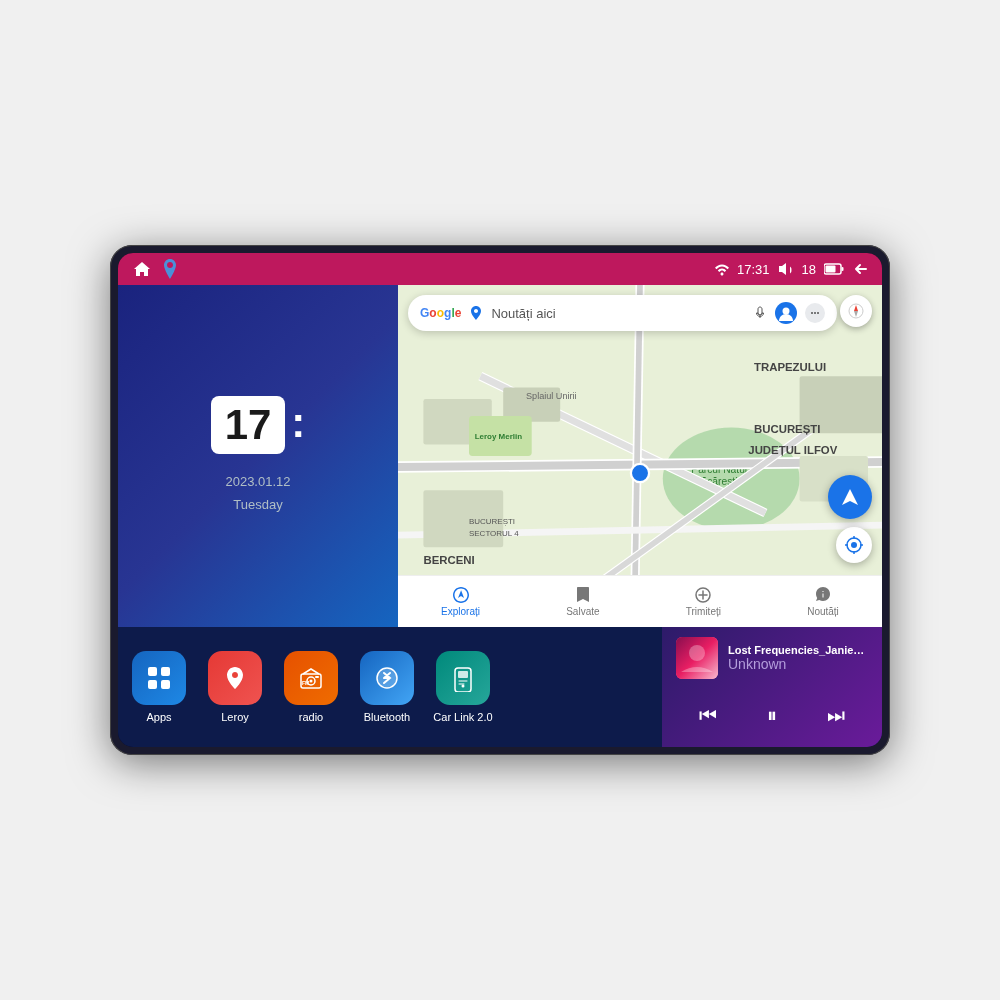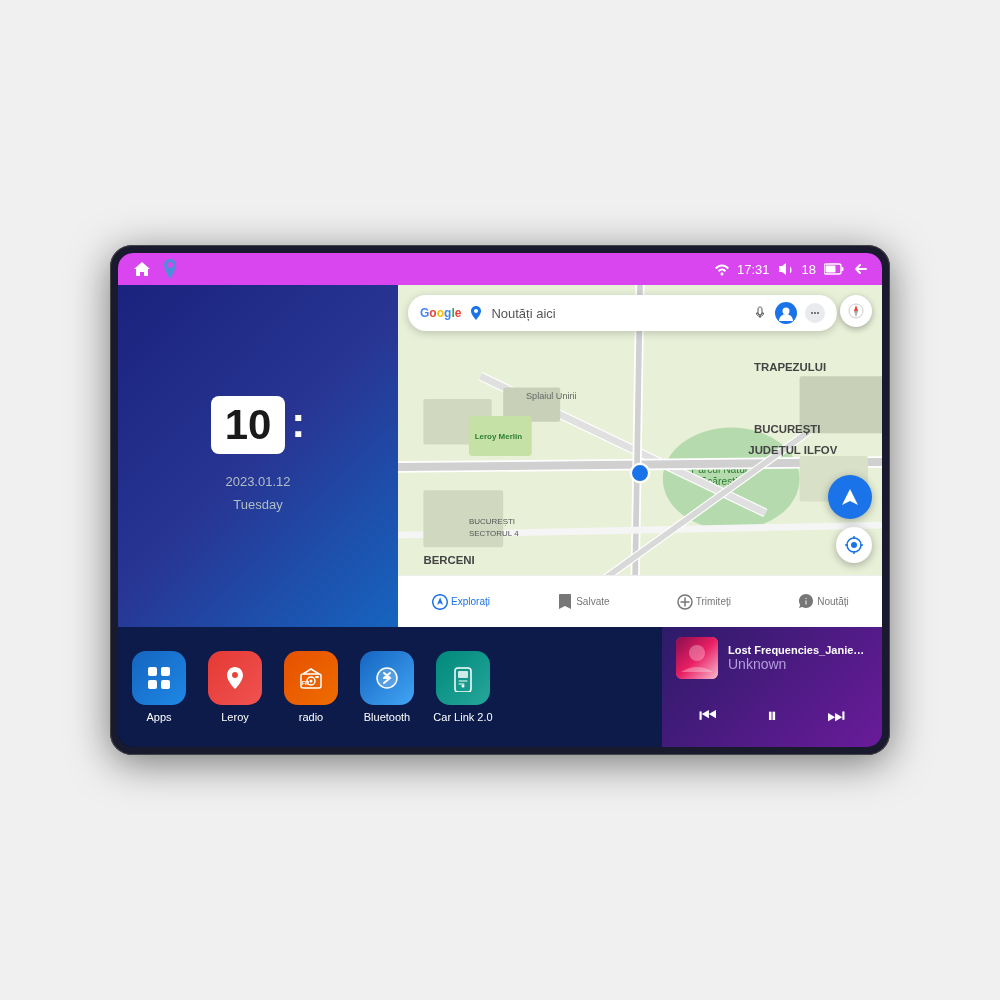--- a/index.html
+++ b/index.html
@@ -28,21 +28,21 @@
       height: 100%;
       background: #0a0a2a;
       border-radius: 15px;
       overflow: hidden;
       display: flex;
       flex-direction: column;
     }
 
     
     .status-bar {
-      background: #d946ef;
+      background: #be185d;
       height: 32px;
       display: flex;
       align-items: center;
       justify-content: space-between;
       padding: 0 14px;
       flex-shrink: 0;
     }
 
     .status-left {
       display: flex;
@@ -192,21 +192,21 @@
       height: 52px;
       display: flex;
       align-items: center;
       justify-content: space-around;
       border-top: 1px solid #eee;
       z-index: 10;
     }
 
     .map-bottom-item {
       display: flex;
-      flex-direction: row;
+      flex-direction: column;
       align-items: center;
       gap: 2px;
       cursor: pointer;
     }
 
     .map-bottom-item .label {
       font-size: 10px;
       color: #1a73e8;
     }
 
@@ -411,21 +411,21 @@
         </svg>
       </div>
     </div>
 
     <div class="main-content">
 
       <div class="top-section">
 
         <div class="clock-panel">
           <div class="clock-display">
-            <div class="clock-digit">10</div>
+            <div class="clock-digit">17</div>
             <div class="clock-colon">:</div>
           </div>
           <div class="clock-date">
             <div>2023.01.12</div>
             <div>Tuesday</div>
           </div>
         </div>
 
         <div class="map-panel">
           

